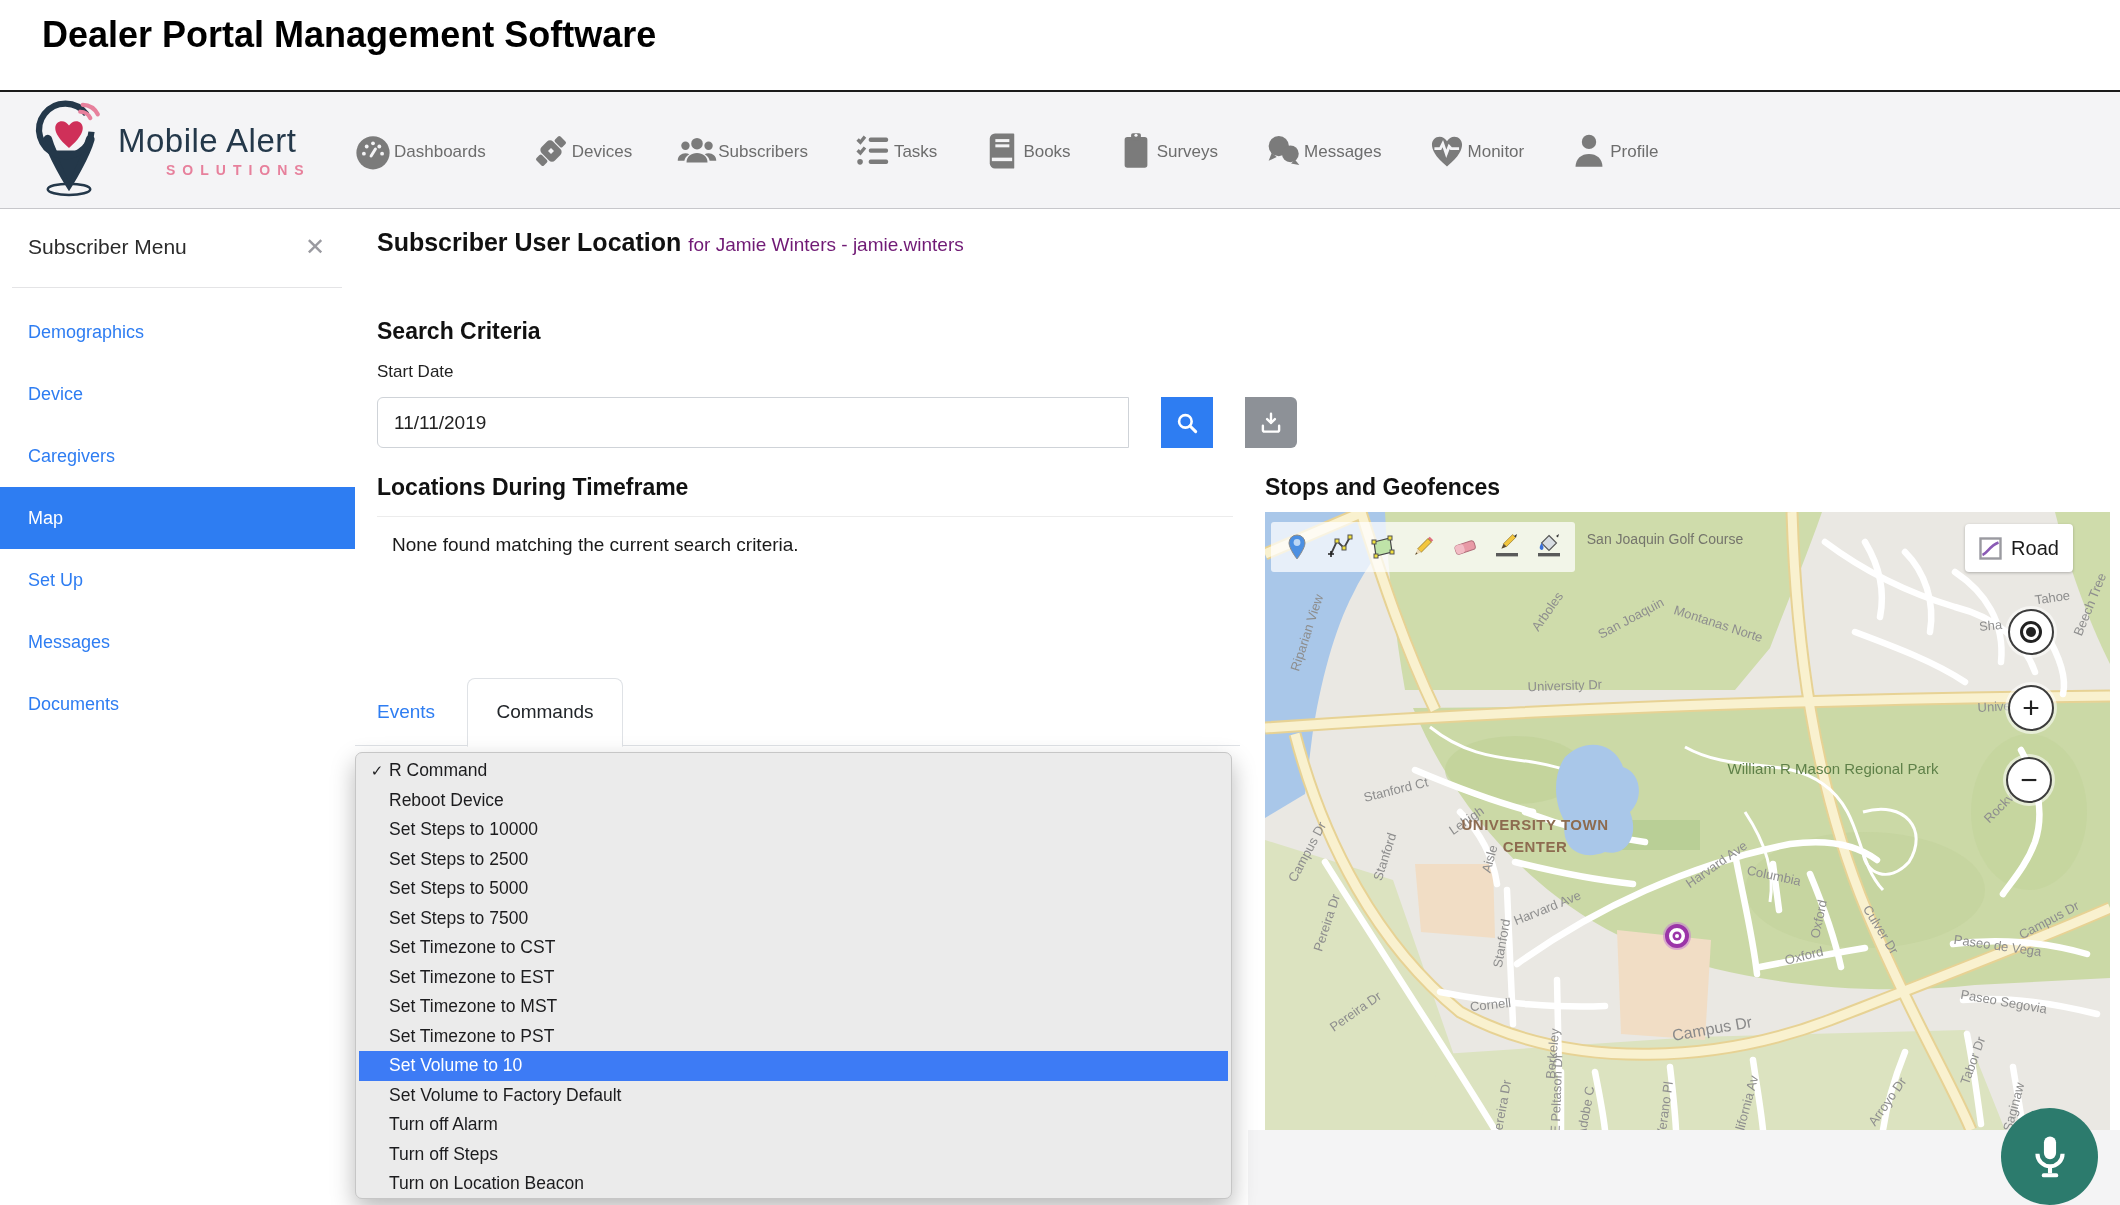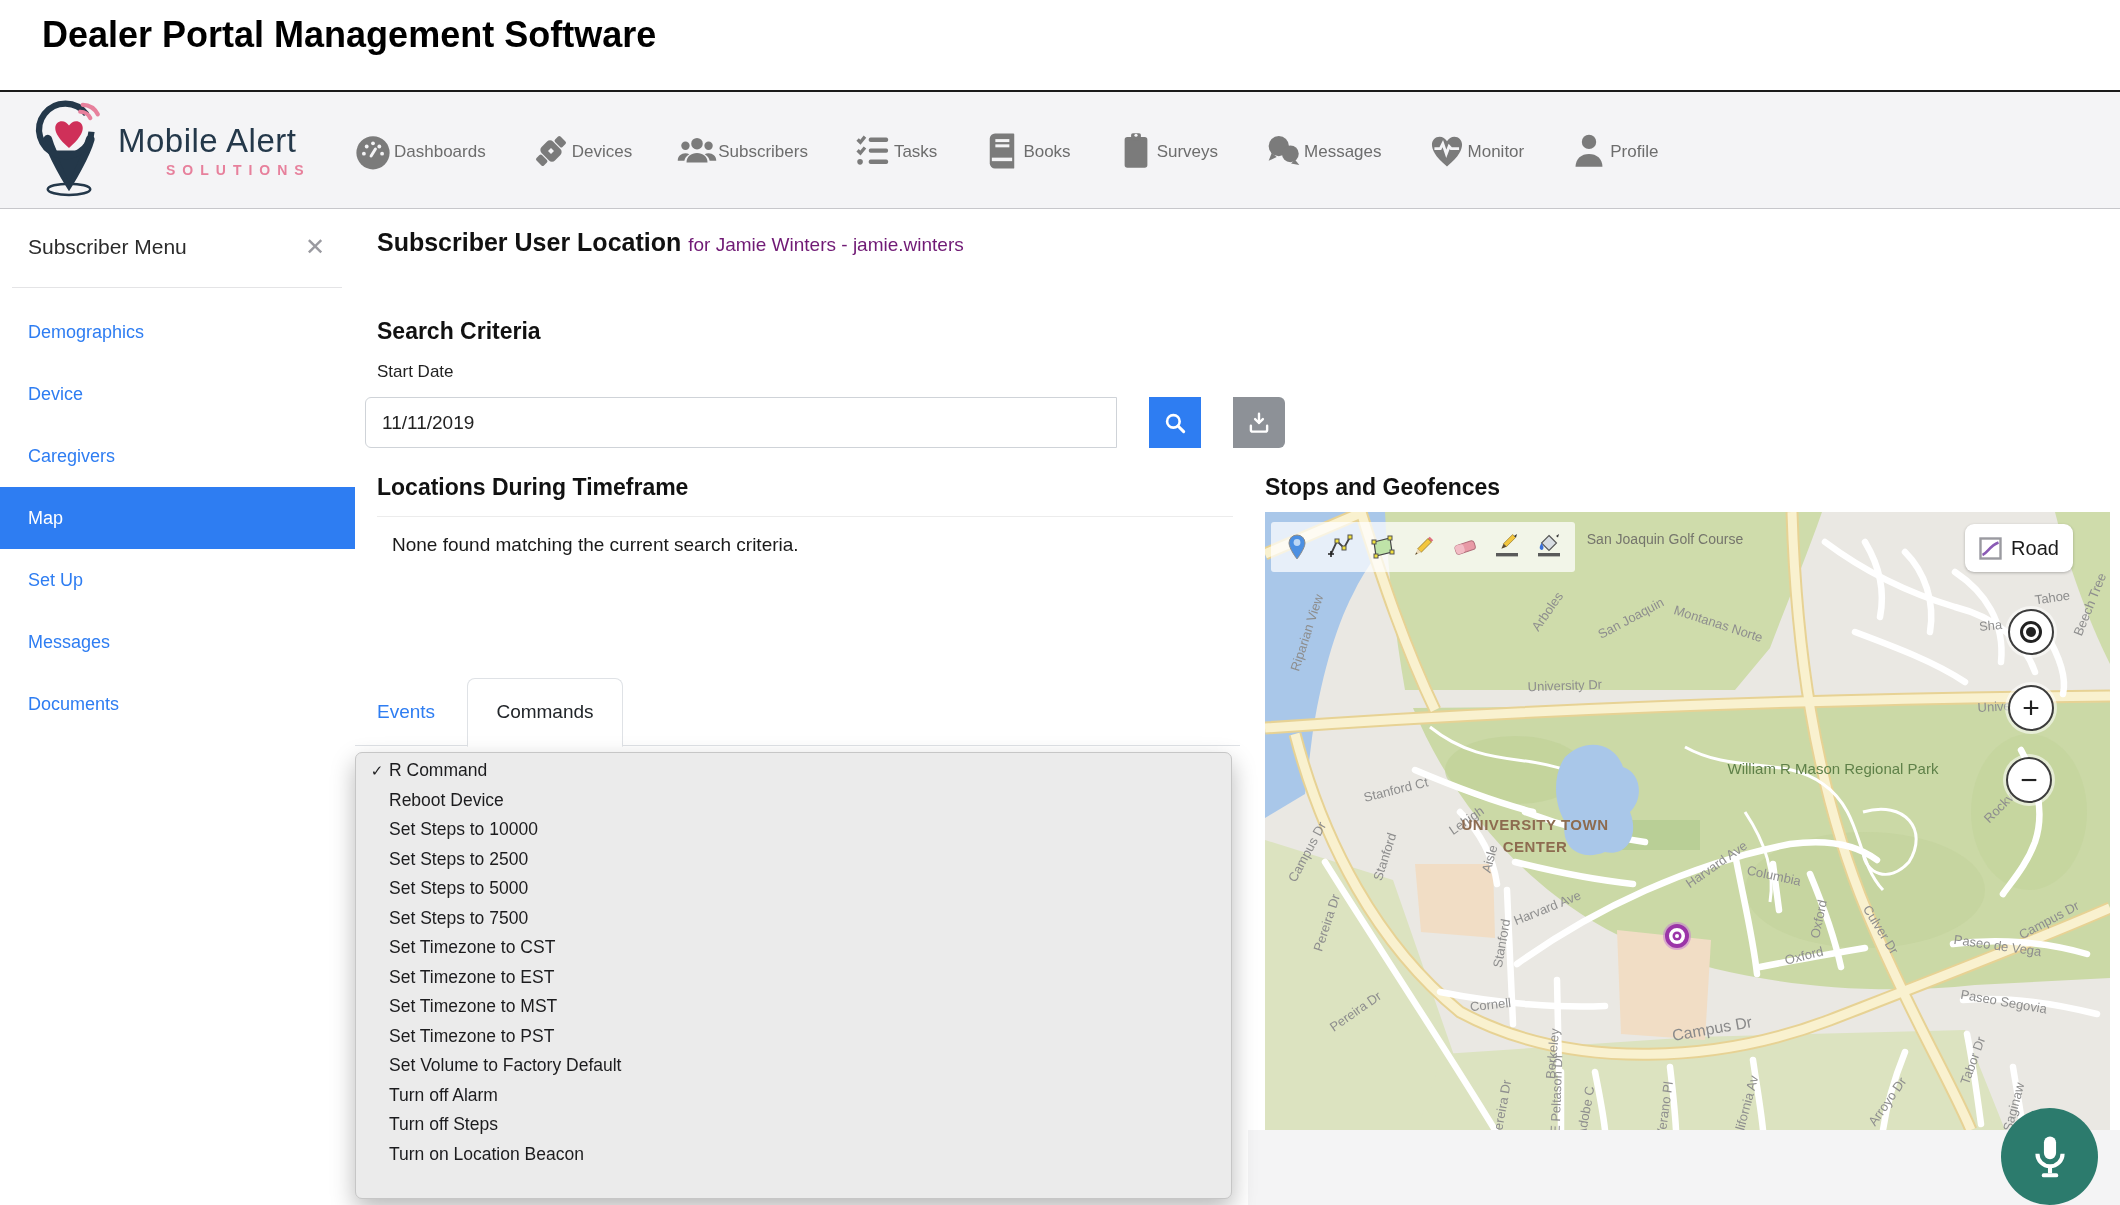--- a/index.html
+++ b/index.html
@@ -30,21 +30,21 @@
   .side-items { position:absolute; left:0; top:92px; width:355px; }
   .side-item { height:62px; line-height:62px; padding-left:28px; font-size:18px; color:#2e7df2; cursor:pointer; }
   .side-item.selected { background:#2e7df2; color:#fff; }
 
   
   .main-title { position:absolute; left:377px; top:228px; font-size:25px; font-weight:bold; color:#111; }
   .main-title-suffix { font-size:19px; font-weight:normal; color:#701a75; }
   .main-desc { position:absolute; left:377px; top:268px; width:1420px; font-size:19px; color:#1a1a1a; }
   .search-heading { position:absolute; left:377px; top:318px; font-size:23px; font-weight:bold; color:#111; }
   .start-date-label { position:absolute; left:377px; top:362px; font-size:17px; color:#222; }
-  .date-row { position:absolute; left:365px; top:397px; height:51px; display:flex;gap:32px; }
+  .date-row { position:absolute; left:377px; top:397px; height:51px; display:flex;gap:32px; }
   .date-input { width:752px; height:51px; border:1px solid #cfd3d8; border-radius:6px 0 0 6px; font-size:19px; color:#222; padding-left:16px; font-family:"Liberation Sans",sans-serif; background:#fff; }
   .btn-search { width:52px; height:51px; background:#2e7df2; border:none; cursor:pointer; display:flex; align-items:center; justify-content:center; }
   .btn-download { width:52px; height:51px; background:#8d9197; border:none; border-radius:0 6px 6px 0; cursor:pointer; display:flex; align-items:center; justify-content:center; }
   .locations-heading { position:absolute; left:377px; top:474px; font-size:23px; font-weight:bold; color:#111; }
   .locations-divider { position:absolute; left:377px; top:516px; width:856px; height:1px; background:#ececec; }
   .locations-empty { position:absolute; left:392px; top:534px; font-size:19px; color:#1a1a1a; }
 
   
   .tab-bar { position:absolute; left:355px; top:678px; width:885px; height:68px; border-bottom:1px solid #dfe2e6; }
   .tab-events { position:absolute; left:22px; top:0; height:68px; line-height:68px; font-size:19px; color:#2e7df2; cursor:pointer; }
@@ -54,21 +54,21 @@
   .cmd-menu { position:absolute; left:355px; top:752px; width:877px; height:447px; background:#ebebeb; border:1px solid #c6c6c6; border-radius:7px; box-shadow:0 10px 24px rgba(0,0,0,.28); padding-top:3px; z-index:5; }
   .menu-item { height:29.5px; display:flex; align-items:center; font-size:17.5px; color:#1c1c1e; margin:0 3px; cursor:pointer; }
   .menu-check { width:24px; text-align:center; font-size:15px; flex:0 0 24px; margin-left:6px; }
   .menu-item.hl { background:#3d7bf5; color:#fff; }
 
   
   .map-heading { position:absolute; left:1265px; top:474px; font-size:23px; font-weight:bold; color:#111; }
   .map-box { position:absolute; left:1265px; top:512px; width:845px; height:618px; overflow:hidden; background:#eae8e3; }
   .map-toolbar { position:absolute; left:6px; top:10px; height:50px; display:flex; align-items:center; gap:6px; background:rgba(255,255,255,.72); border-radius:3px; padding:0 8px; z-index:3; }
   .tool-btn { width:36px; height:38px; display:flex; align-items:center; justify-content:center; cursor:pointer; }
-  .road-btn { position:absolute; left:700px; top:12px; width:108px; height:48px; background:#fff; border-radius:9px; box-shadow:0 1px 3px rgba(0,0,0,.25); display:flex; align-items:center; justify-content:center; gap:9px; cursor:pointer; z-index:3; }
+  .road-btn { position:absolute; left:700px; top:12px; width:108px; height:48px; background:#fff; border-radius:4px; box-shadow:0 1px 3px rgba(0,0,0,.25); display:flex; align-items:center; justify-content:center; gap:9px; cursor:pointer; z-index:3; }
   .road-label { font-size:20px; color:#1c1c1c; }
   .zoom-ctrl { position:absolute; width:46px; height:46px; border-radius:50%; background:#fff; border:2px solid #3c3c3c; color:#222; display:flex; align-items:center; justify-content:center; font-size:30px; cursor:pointer; z-index:3; box-shadow:0 0 0 3px rgba(255,255,255,.55); }
   .ctrl-locate { left:743px; top:97px; }
   .ctrl-zoom-in { left:743px; top:173px; }
   .ctrl-zoom-out { left:741px; top:245px; }
   .locate-ring { width:22px; height:22px; border:3px solid #222; border-radius:50%; display:flex; align-items:center; justify-content:center; }
   .locate-dot { width:10px; height:10px; background:#222; border-radius:50%; }
   .below-map-strip { position:absolute; left:1248px; top:1130px; width:872px; height:75px; background:#f4f4f5; }
   .mic-btn { position:absolute; left:2001px; top:1108px; width:97px; height:97px; border-radius:50%; background:#2c7b6d; display:flex; align-items:center; justify-content:center; cursor:pointer; z-index:9; }
 
@@ -339,20 +339,24 @@
         <span class="menu-check"></span>
         <span>Set Timezone to EST</span>
       </div>
       <div class="menu-item">
         <span class="menu-check"></span>
         <span>Set Timezone to MST</span>
       </div>
       <div class="menu-item">
         <span class="menu-check"></span>
         <span>Set Timezone to PST</span>
+      </div>
+      <div class="menu-item hl">
+        <span class="menu-check"></span>
+        <span>Set Volume to 10</span>
       </div>
       <div class="menu-item">
         <span class="menu-check"></span>
         <span>Set Volume to Factory Default</span>
       </div>
       <div class="menu-item">
         <span class="menu-check"></span>
         <span>Turn off Alarm</span>
       </div>
       <div class="menu-item">

